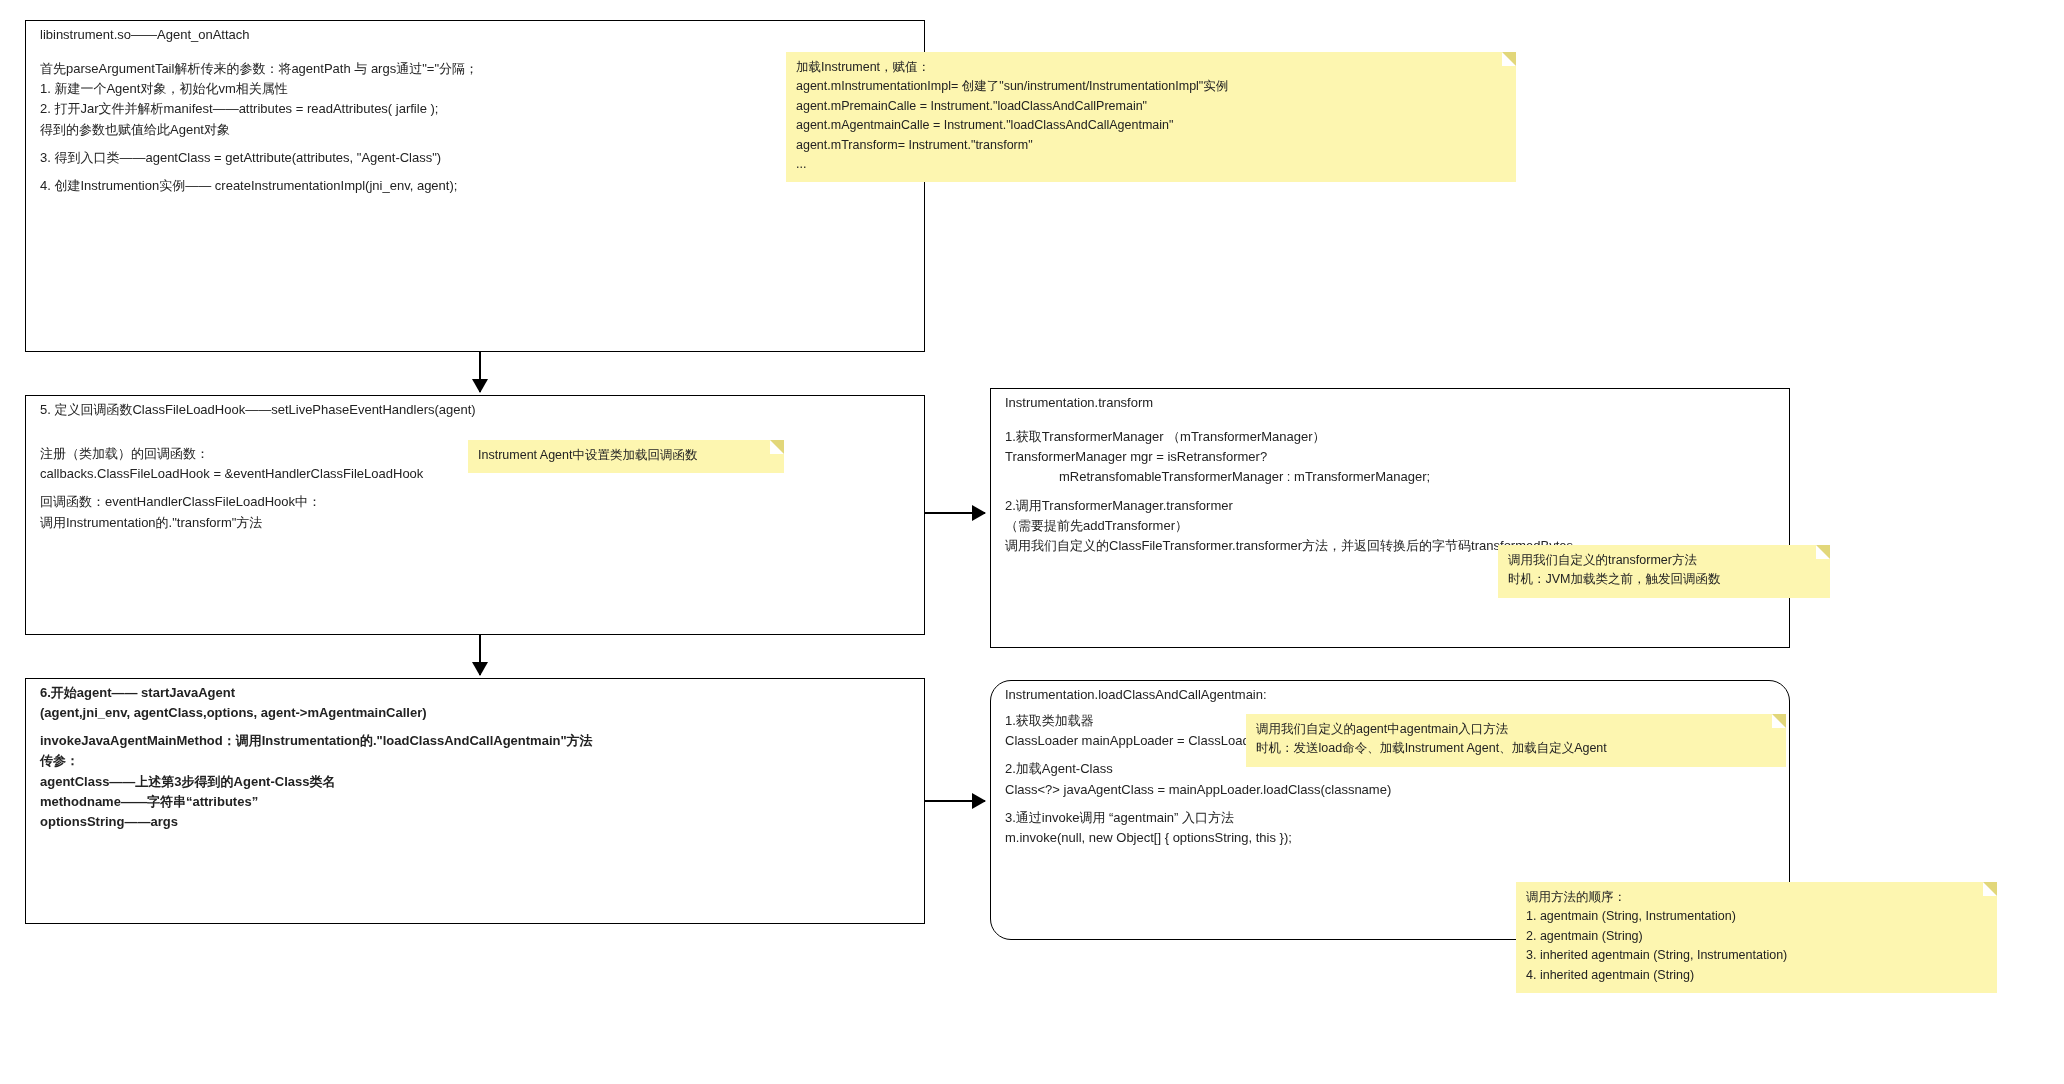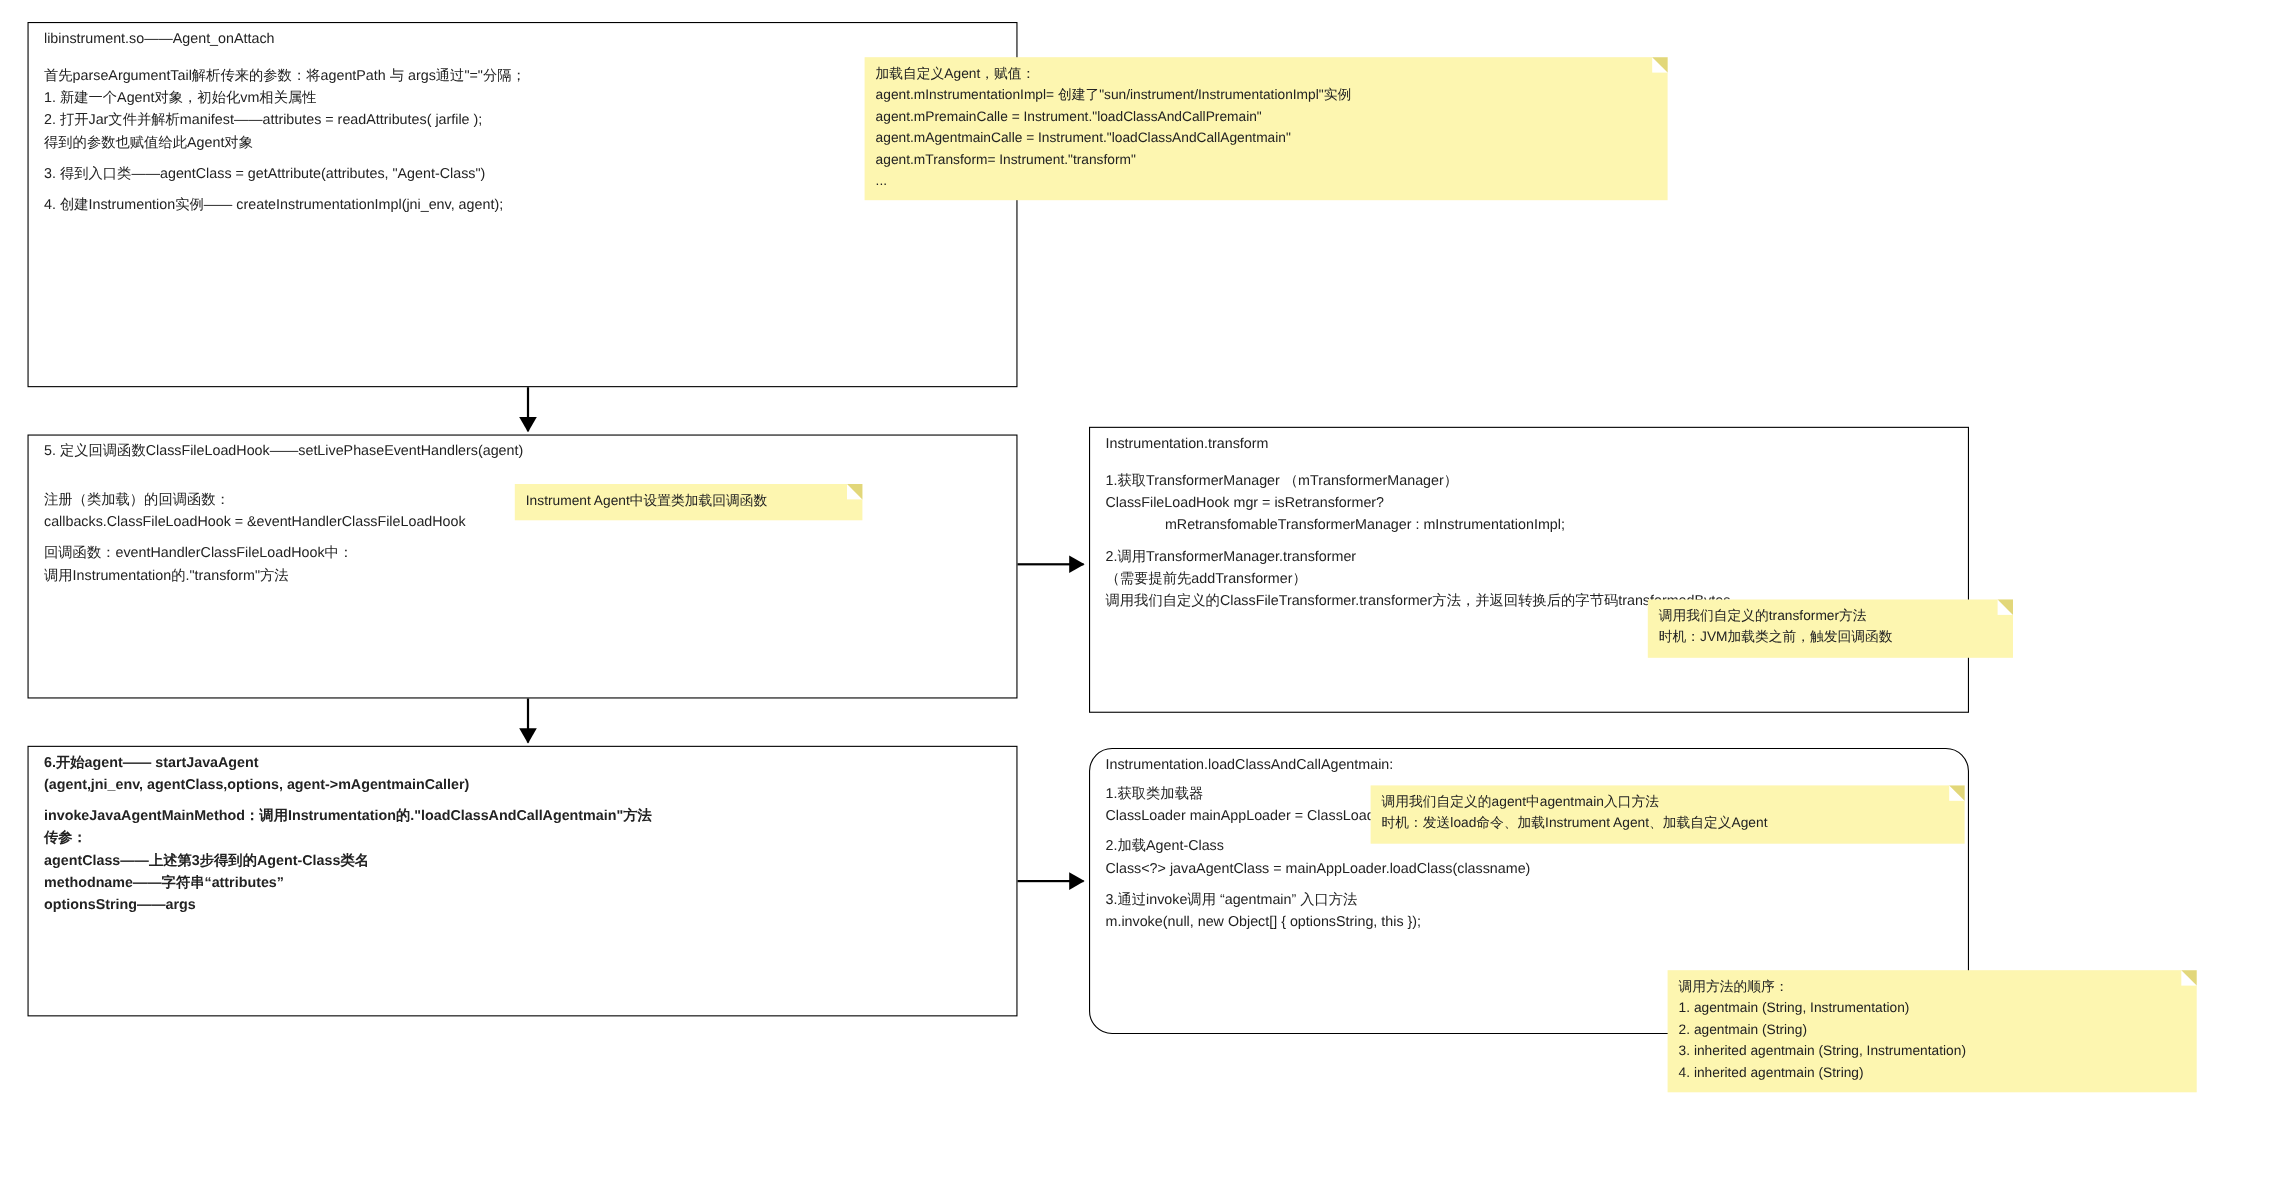--- a/index.html
+++ b/index.html
@@ -98,21 +98,21 @@
   <div>1. 新建一个Agent对象，初始化vm相关属性</div>
   <div>2. 打开Jar文件并解析manifest——attributes = readAttributes( jarfile );</div>
   <div>得到的参数也赋值给此Agent对象</div>
   <div class="spacer"></div>
   <div>3. 得到入口类——agentClass = getAttribute(attributes, "Agent-Class")</div>
   <div class="spacer"></div>
   <div>4. 创建Instrumention实例—— createInstrumentationImpl(jni_env, agent);</div>
 </div>
 
 <div class="sticky" style="left:786px; top:52px; width:730px;">
-  <div>加载自定义Agent，赋值：</div>
+  <div>加载Instrument，赋值：</div>
   <div>agent.mInstrumentationImpl= 创建了"sun/instrument/InstrumentationImpl"实例</div>
   <div>agent.mPremainCalle =  Instrument."loadClassAndCallPremain"</div>
   <div>agent.mAgentmainCalle =  Instrument."loadClassAndCallAgentmain"</div>
   <div>agent.mTransform= Instrument."transform"</div>
   <div>...</div>
 </div>
 
 <div class="arrow-down" style="left:479px; top:352px; height:40px;"></div>
 
 <div class="box" style="left:25px; top:395px; width:900px; height:240px;">
@@ -130,22 +130,22 @@
 <div class="sticky" style="left:468px; top:440px; width:316px;">
   <div>Instrument Agent中设置类加载回调函数</div>
 </div>
 
 <div class="arrow-right" style="left:925px; top:512px; width:60px;"></div>
 
 <div class="box" style="left:990px; top:388px; width:800px; height:260px;">
   <div class="title">Instrumentation.transform</div>
   <div class="spacer"></div>
   <div>1.获取TransformerManager （mTransformerManager）</div>
-  <div>ClassFileLoadHook mgr = isRetransformer?</div>
-  <div class="indent">mRetransfomableTransformerManager : mInstrumentationImpl;</div>
+  <div>TransformerManager mgr = isRetransformer?</div>
+  <div class="indent">mRetransfomableTransformerManager : mTransformerManager;</div>
   <div class="spacer"></div>
   <div>2.调用TransformerManager.transformer</div>
   <div>（需要提前先addTransformer）</div>
   <div>调用我们自定义的ClassFileTransformer.transformer方法，并返回转换后的字节码transformedBytes</div>
 </div>
 
 <div class="sticky" style="left:1450px; top:545px; width:332px;margin-left:48px;">
   <div>调用我们自定义的transformer方法</div>
   <div>时机：JVM加载类之前，触发回调函数</div>
 </div>

